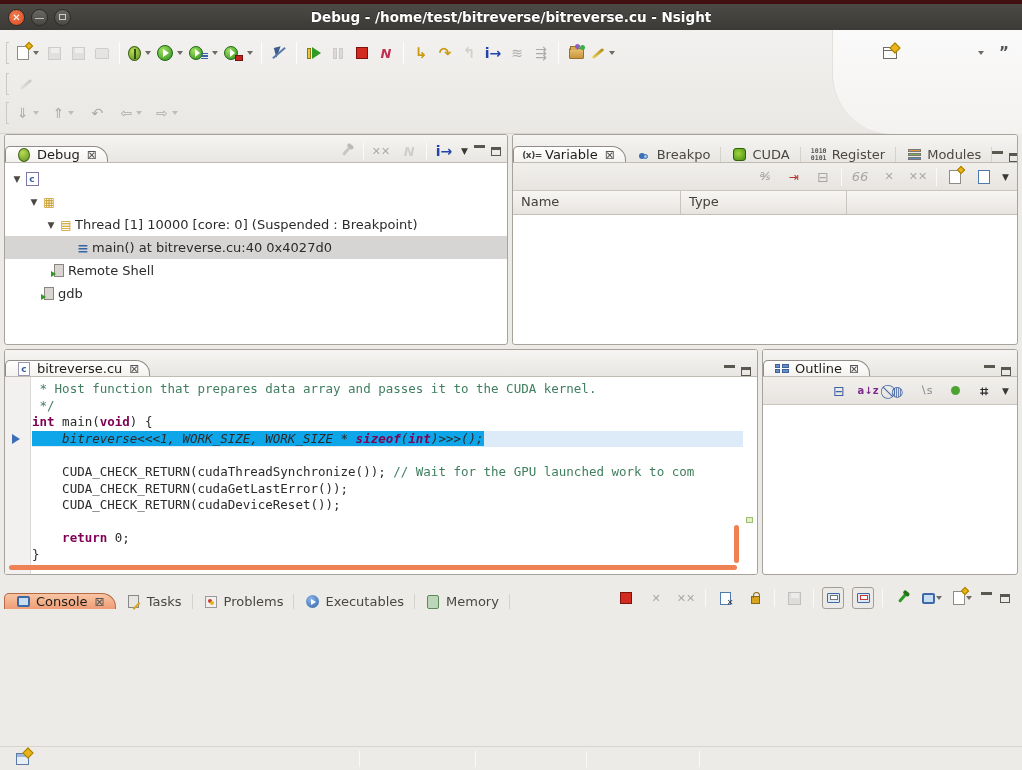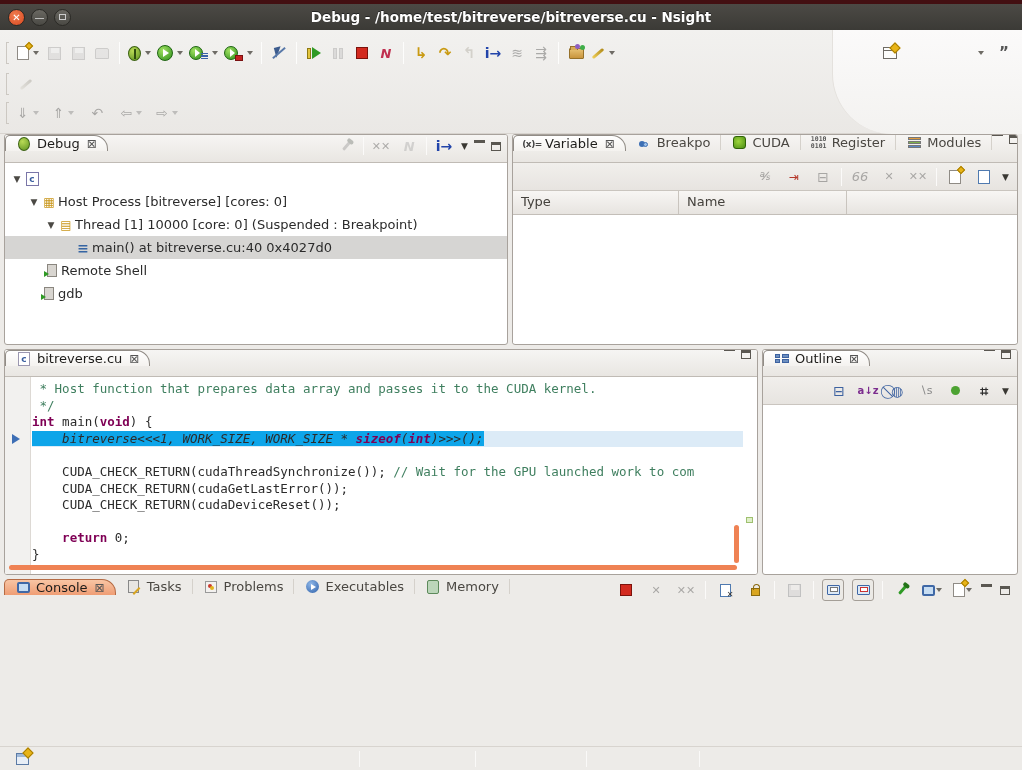--- a/index.html
+++ b/index.html
@@ -79,21 +79,21 @@
     border-radius:2px; }
   .persp { width:14px; height:12px; border:1px solid #6f6b65; background:#fdfdfc; position:relative; }
   .persp::before { content:""; position:absolute; left:0; top:2px; width:12px; height:1px; background:#6f6b65; }
   .persp::after { content:""; position:absolute; right:-3px; top:-4px; width:6px; height:6px; background:#e8b417;
     transform:rotate(45deg); border:1px solid #a87d00; }
   .quote { font-size:15px; color:#555; font-weight:bold; }
 
   
   .panel { position:absolute; background:#fff; border:1px solid #a8a29c; border-radius:3px; overflow:hidden; }
   .tabbar { height:28px; background:linear-gradient(#f6f5f3,#e9e6e2); border-bottom:1px solid #c0bbb5;
-    display:flex; align-items:flex-start; position:relative; }
+    display:flex; align-items:flex-end; position:relative; }
   .tab { display:flex; align-items:center; gap:5px; padding:0 10px; font-size:13px; color:#4a4742;
     border-right:1px solid #d5d1cb; position:relative; }
   .tab.active { background:linear-gradient(#ffffff,#f4f2ef); border:1px solid #918c86; border-bottom:none;
     border-radius:5px 14px 0 0; color:#1d1c1a; z-index:2; }
   .tab.active-console { background:linear-gradient(#f8c5a4,#ef9d74); border:1px solid #b56b44;
     border-bottom:none; border-radius:5px 14px 0 0; color:#1d1c1a; z-index:2; }
   .tab .close { font-size:12px; color:#555; margin-left:2px; }
   .view-btns { margin-left:auto; display:flex; align-items:center; gap:6px; padding-right:6px; }
   .vmin { width:11px; height:9px; border:1px solid #5a5751; border-top-width:3px; border-left:none;
     border-right:none; border-bottom:none; margin-top:-4px; }
@@ -405,37 +405,36 @@
           <span class="texp">▼</span>
           <span class="ticon">
             <span class="ic-capp">c</span>
           </span>
         </div>
         <div class="trow" style="padding-left: 23px;">
           <span class="texp">▼</span>
           <span class="ticon">
             <span class="ic-proc">▦</span>
           </span>
-          <span>Host Process [bitreverse] [cores: 0]</span>
         </div>
         <div class="trow" style="padding-left: 40px;">
           <span class="texp">▼</span>
           <span class="ticon">
             <span class="ic-proc">▤</span>
           </span>
           <span>Thread [1] 10000 [core: 0] (Suspended : Breakpoint)</span>
         </div>
         <div class="trow sel" style="padding-left: 57px;">
           <span class="texp"></span>
           <span class="ticon">
             <span class="ic-frame">≡</span>
           </span>
           <span>main() at bitreverse.cu:40 0x4027d0</span>
         </div>
-        <div class="trow" style="padding-left: 26px;">
+        <div class="trow" style="padding-left: 33px;">
           <span class="texp"></span>
           <span class="ticon">
             <span class="ic-term"></span>
           </span>
           <span>Remote Shell</span>
         </div>
         <div class="trow" style="padding-left: 23px;">
           <span class="texp"></span>
           <span class="ticon">
             <span class="ic-term"></span>
@@ -515,22 +514,22 @@
           <span class="doc">
             <span class="star"></span>
           </span>
         </div>
       <div class="cbtn">
           <span class="doc" style="border-color:#4f7ab0"></span>
         </div>
       <span class="vmenu">▼</span>
     </div>
     <div class="varhdr" id="vars-hdr">
+        <div class="col" style="width: 168px;">Name</div>
         <div class="col" style="width: 166px;">Type</div>
-        <div class="col" style="width: 168px;">Name</div>
       </div>
     <div style="height:128px;background:#fff"></div>
   </div>
 
   <div class="panel" style="left:4px; top:349px; width:754px; height:226px;">
     <div class="tabbar" style="height:27px">
       <div class="tab active">
         <span class="tic">
             <span class="tic-cfile">c</span>
           </span>

